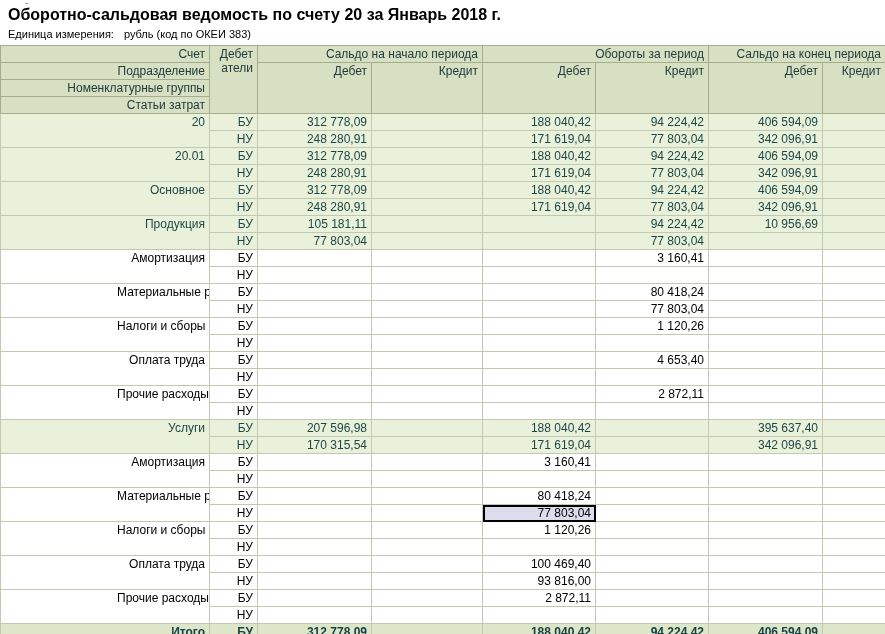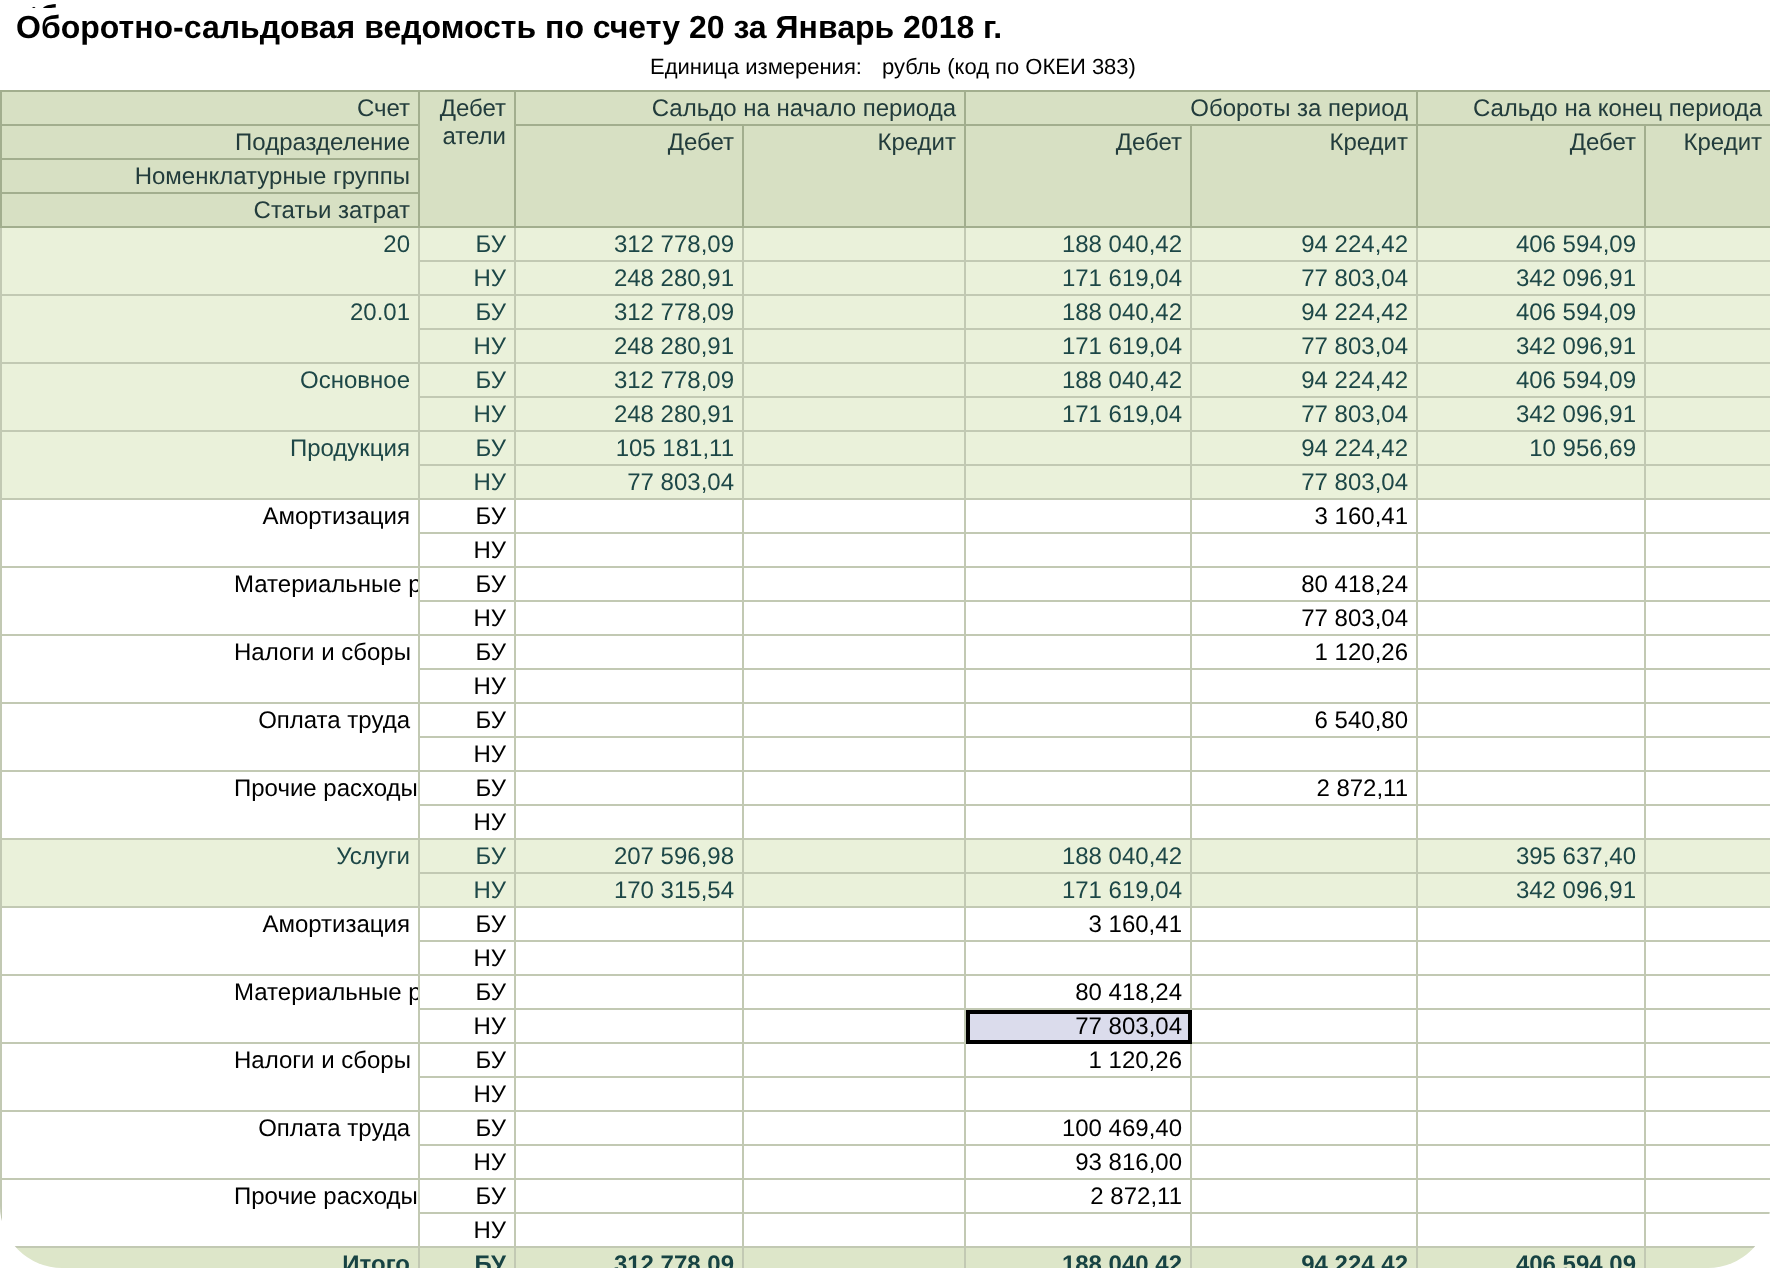--- a/index.html
+++ b/index.html
@@ -1,23 +1,23 @@
 <!DOCTYPE html>
 <html style="--header-bg: #d7e0c3; --group-row-bg: #eaf1da; --total-row-bg: #dde6c9; --selected-cell-bg: #dbdcec; --selected-cell-border: #000000; --grid-line: #c2c9b3; --header-grid-line: #a2ae8e; --header-text: #223c3c; --group-text: #1d4747; --total-text: #174343; --detail-text: #000000;"><head>
 <meta charset="utf-8">
 <style>
   html,body{margin:0;padding:0;background:#fff;}
   .screen{
     width:885px;height:634px;overflow:hidden;background:#fff;position:relative;
-    font-family:"Liberation Sans","DejaVu Sans",sans-serif;color:#000;border-radius:31px;
+    font-family:"Liberation Sans","DejaVu Sans",sans-serif;color:#000;
   }
   .top-clip{height:4px;overflow:hidden;padding-left:8px;}
   .top-clip span{display:inline-block;margin-top:-15px;font-weight:700;font-size:15px;color:#000;}
   .title{font-size:16px;font-weight:700;padding:2px 0 1px 8px;white-space:nowrap;}
-  .unit{font-size:11px;padding:3px 0 5px 8px;white-space:nowrap;text-align:center;}
+  .unit{font-size:11px;padding:3px 0 5px 8px;white-space:nowrap;}
   .unit .u-label{margin-right:10px;}
 
   table{border-collapse:collapse;table-layout:fixed;width:885px;}
   .w0{width:209px}.w1{width:48px}.w2{width:114px}.w3{width:111px}
   .w4{width:113px}.w5{width:113px}.w6{width:114px}.w7{width:63px}
 
   th,td{
     font-size:12px;line-height:14px;font-weight:400;vertical-align:top;
     overflow:hidden;white-space:nowrap;box-sizing:border-box;
   }
@@ -239,21 +239,21 @@
           <td class="val"></td>
           <td class="val"></td>
           <td class="val"></td>
         </tr>
         <tr class="detail line-bu">
           <td rowspan="2" class="lbl i4">Оплата труда</td>
           <td class="ind">БУ</td>
           <td class="val"></td>
           <td class="val"></td>
           <td class="val"></td>
-          <td class="val">6 540,80</td>
+          <td class="val">4 653,40</td>
           <td class="val"></td>
           <td class="val"></td>
         </tr>
         <tr class="detail line-nu">
           <td class="ind">НУ</td>
           <td class="val"></td>
           <td class="val"></td>
           <td class="val"></td>
           <td class="val"></td>
           <td class="val"></td>

